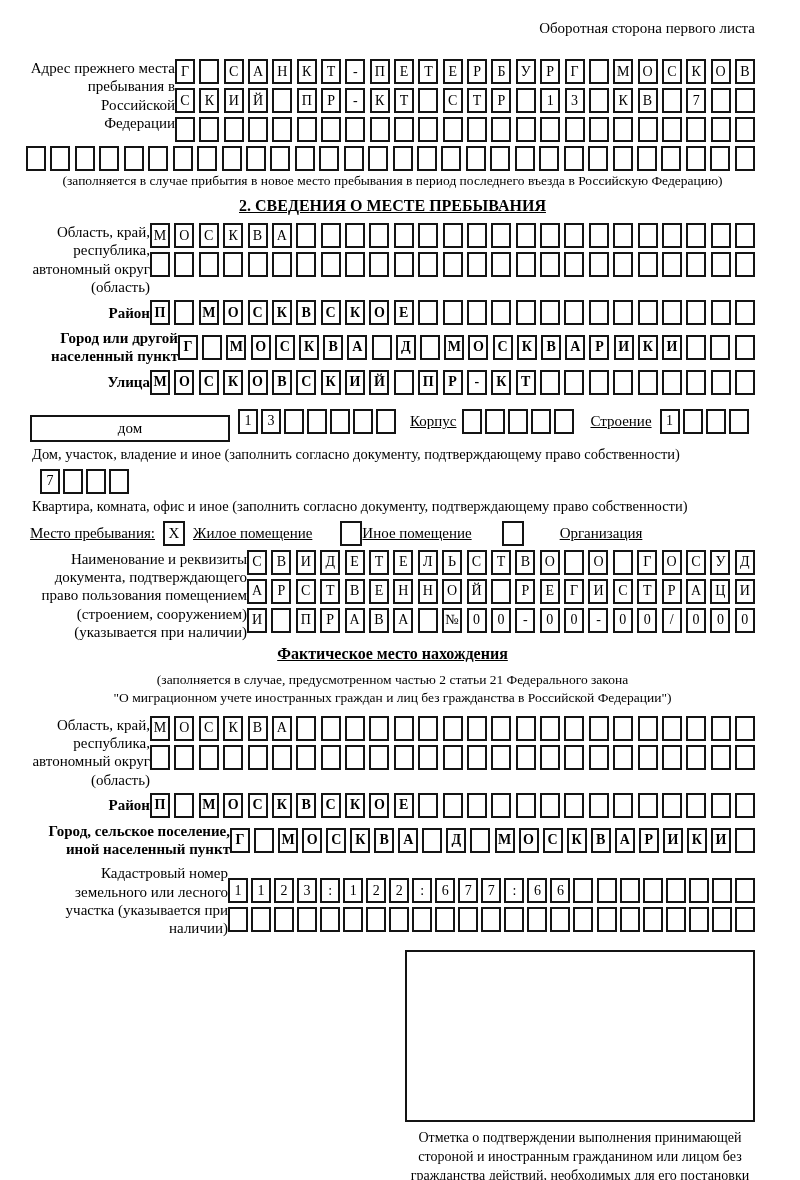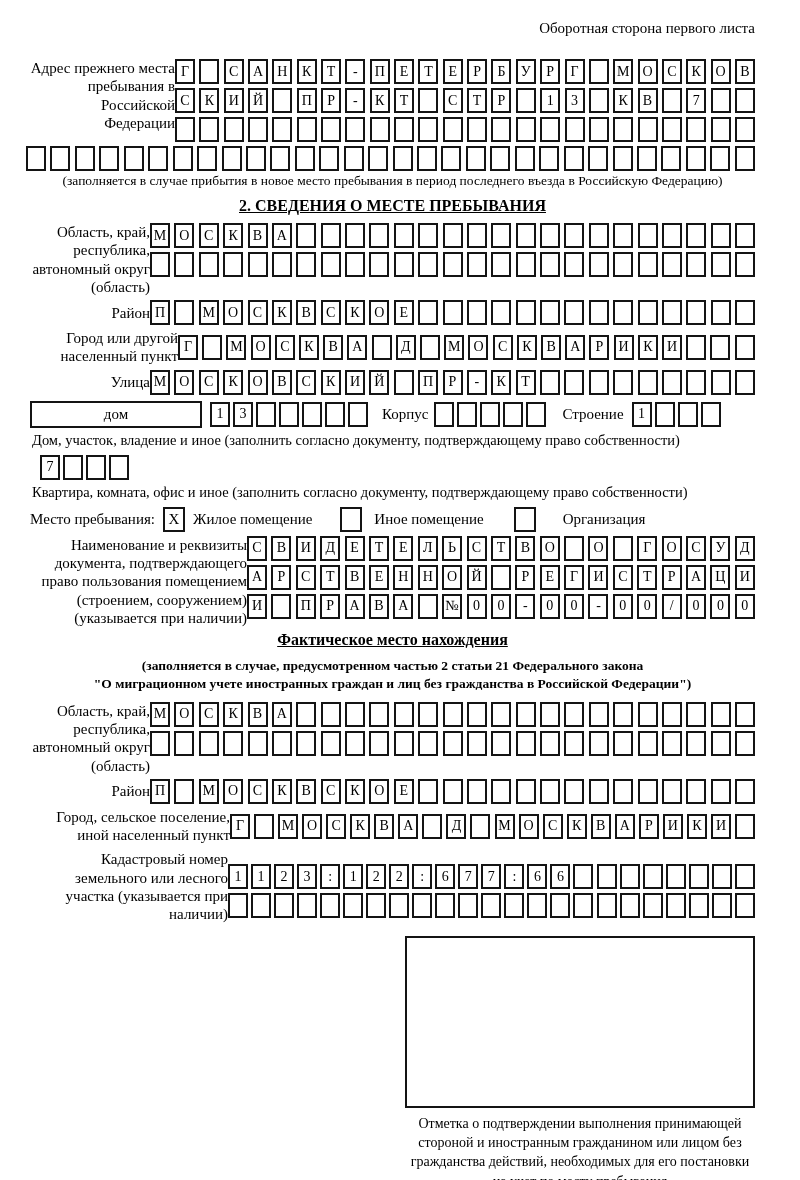--- a/index.html
+++ b/index.html
@@ -5,21 +5,21 @@
   html,body{margin:0;padding:0;background:#fff;}
   .page{
     width:800px;height:1180px;box-sizing:border-box;
     padding:12px 45px 0 30px;
     background:#fff;color:#000;
     font-family:"Liberation Serif","DejaVu Serif",serif;
     overflow:hidden;position:relative;
   }
   .hdr-note{text-align:right;font-size:15px;margin:8px 0 22px 0;}
   .field{display:flex;margin-bottom:4px;text-align:right;}
-  .field.vcenter{align-items:center;}
+  .field.vcenter{align-items:center;font-weight:bold;}
   .flabel{font-size:15px;line-height:1.22;flex-shrink:0;}
   .rows{flex:1;display:flex;flex-direction:column;gap:4px;}
   .cellrow{display:flex;justify-content:space-between;}
   .cell{
     width:20px;height:25px;box-sizing:border-box;border:2px solid #141414;
     display:flex;align-items:center;justify-content:center;
     font-size:14px;flex-shrink:0;background:#fff;line-height:1;
   }
   .sec-title{text-align:center;font-weight:bold;font-size:16px;margin:2px 0 8px 0;text-decoration:underline;}
   .small-note{font-size:13.5px;text-align:center;margin:2px 0 8px 0;}
@@ -27,23 +27,23 @@
   .inline-row{display:flex;align-items:center;margin-bottom:4px;}
   .bigbox{
     box-sizing:border-box;border:2px solid #141414;height:27px;
     display:flex;align-items:center;justify-content:center;font-size:15px;flex-shrink:0;
   }
   .cells-inline{display:flex;gap:3px;}
   .cbox{
     width:22px;height:25px;box-sizing:border-box;border:2px solid #141414;
     display:flex;align-items:center;justify-content:center;font-size:15px;flex-shrink:0;background:#fff;
   }
-  .opt-label{font-size:15px;}
+  .opt-label{font-size:15px;text-decoration:underline;}
   .choose-note{font-size:13.5px;margin:0 0 8px 218px;}
-  .fact-note{font-size:13.5px;text-align:center;line-height:1.35;font-weight:bold;}
+  .fact-note{font-size:13.5px;text-align:center;line-height:1.35;}
   .stamp-wrap{margin-left:375px;width:350px;margin-top:12px;}
   .stamp-box{box-sizing:border-box;border:2px solid #141414;width:350px;height:172px;background:#fff;}
   .stamp-note{font-size:14px;text-align:center;line-height:1.38;margin-top:6px;}
   .mt6{margin-top:6px;} .mt10{margin-top:0;} .mb8{margin-bottom:8px;}
 </style>
 </head>
 <body>
 
 <div class="page">
 
@@ -320,21 +320,21 @@
           <span class="cell"></span>
           <span class="cell"></span>
           <span class="cell"></span>
           <span class="cell"></span>
           <span class="cell"></span>
         </div>
     </div>
   </div>
 
   <div class="inline-row mt6">
-    <div class="bigbox" style="width:172px;">дом</div>
+    <div class="bigbox" style="width:200px;margin-top:14px;">дом</div>
     <div class="cells-inline" style="margin-left:8px;">
         <span class="cell">1</span>
         <span class="cell">3</span>
         <span class="cell"></span>
         <span class="cell"></span>
         <span class="cell"></span>
         <span class="cell"></span>
         <span class="cell"></span>
       </div>
     <div class="opt-label" style="margin-left:14px;">Корпус</div>
@@ -363,23 +363,23 @@
         <span class="cell"></span>
       </div>
   </div>
   <div class="left-note">Квартира, комната, офис и иное (заполнить согласно документу, подтверждающему право собственности)</div>
 
   <div class="inline-row">
     <div class="opt-label">Место пребывания:</div>
     <div class="cbox" style="margin-left:8px;">X</div>
     <div class="opt-label" style="margin-left:8px;">Жилое помещение</div>
     <div class="cbox" style="margin-left:28px;"></div>
-    <div class="opt-label" style="margin-left:12px;">Иное помещение</div>
+    <div class="opt-label" style="">Иное помещение</div>
     <div class="cbox" style="margin-left:30px;"></div>
-    <div class="opt-label" style="margin-left:27px;">Организация</div>
+    <div class="opt-label" style="margin-left:36px;">Организация</div>
   </div>
 
   <div class="field">
     <div class="flabel" style="width:217px;">Наименование и реквизиты документа, подтверждающего право пользования помещением (строением, сооружением) (указывается при наличии)</div>
     <div class="rows">
       <div class="cellrow">
           <span class="cell">С</span>
           <span class="cell">В</span>
           <span class="cell">И</span>
           <span class="cell">Д</span>

